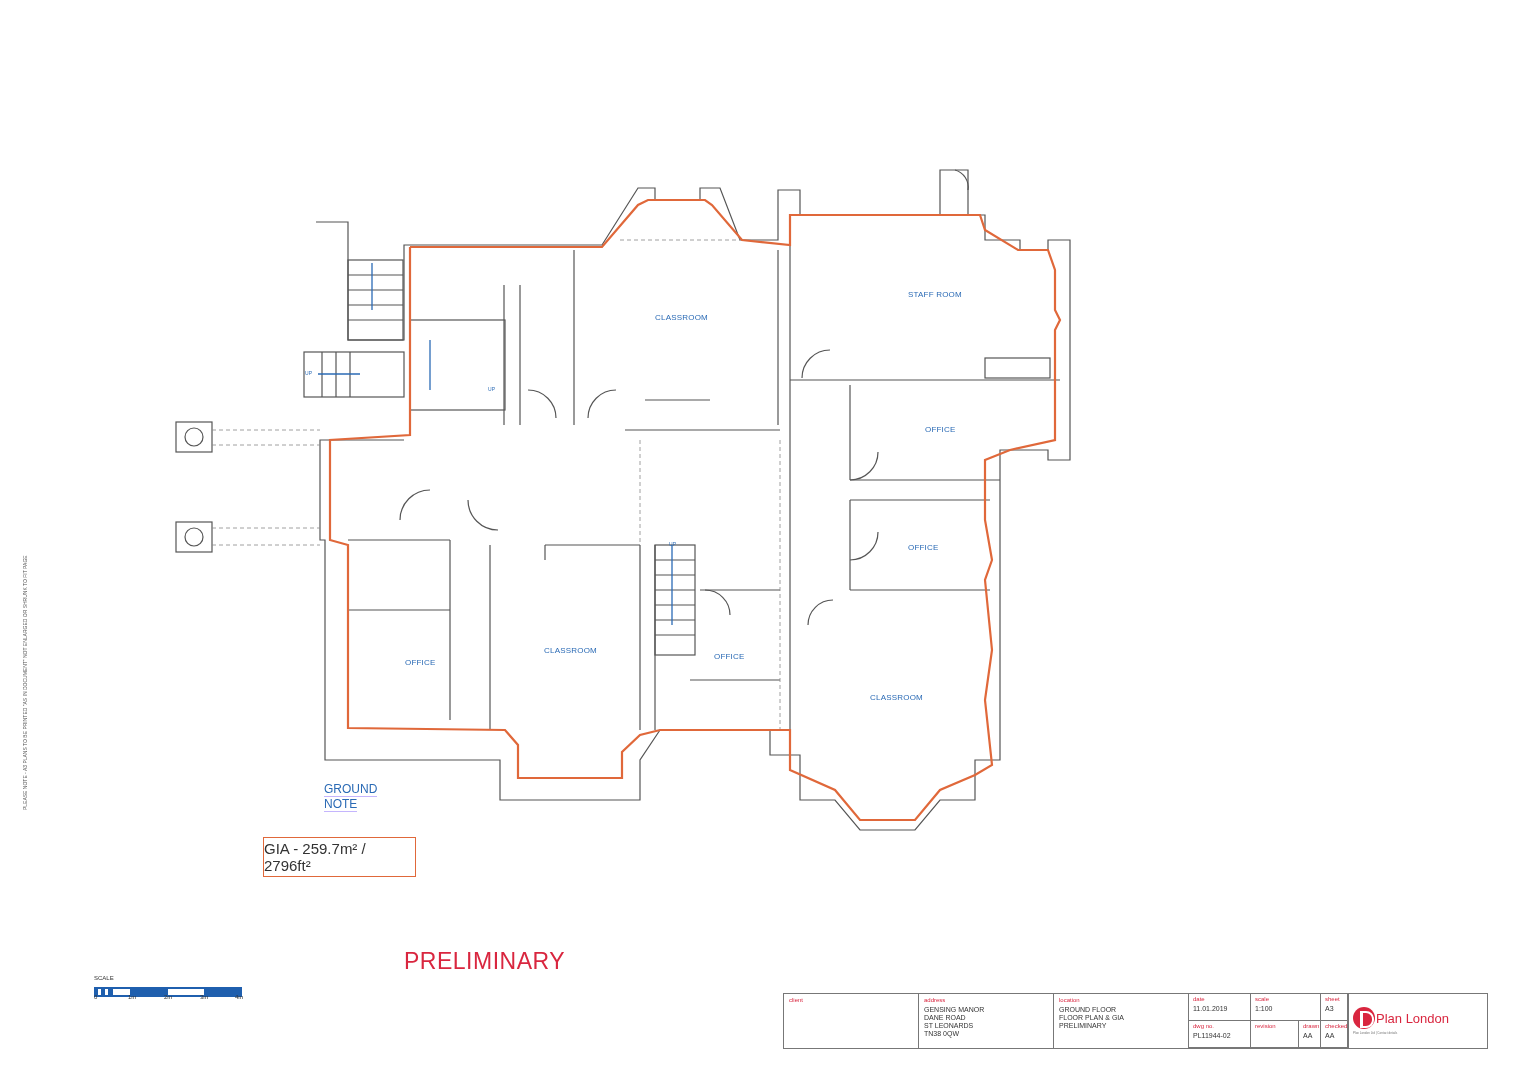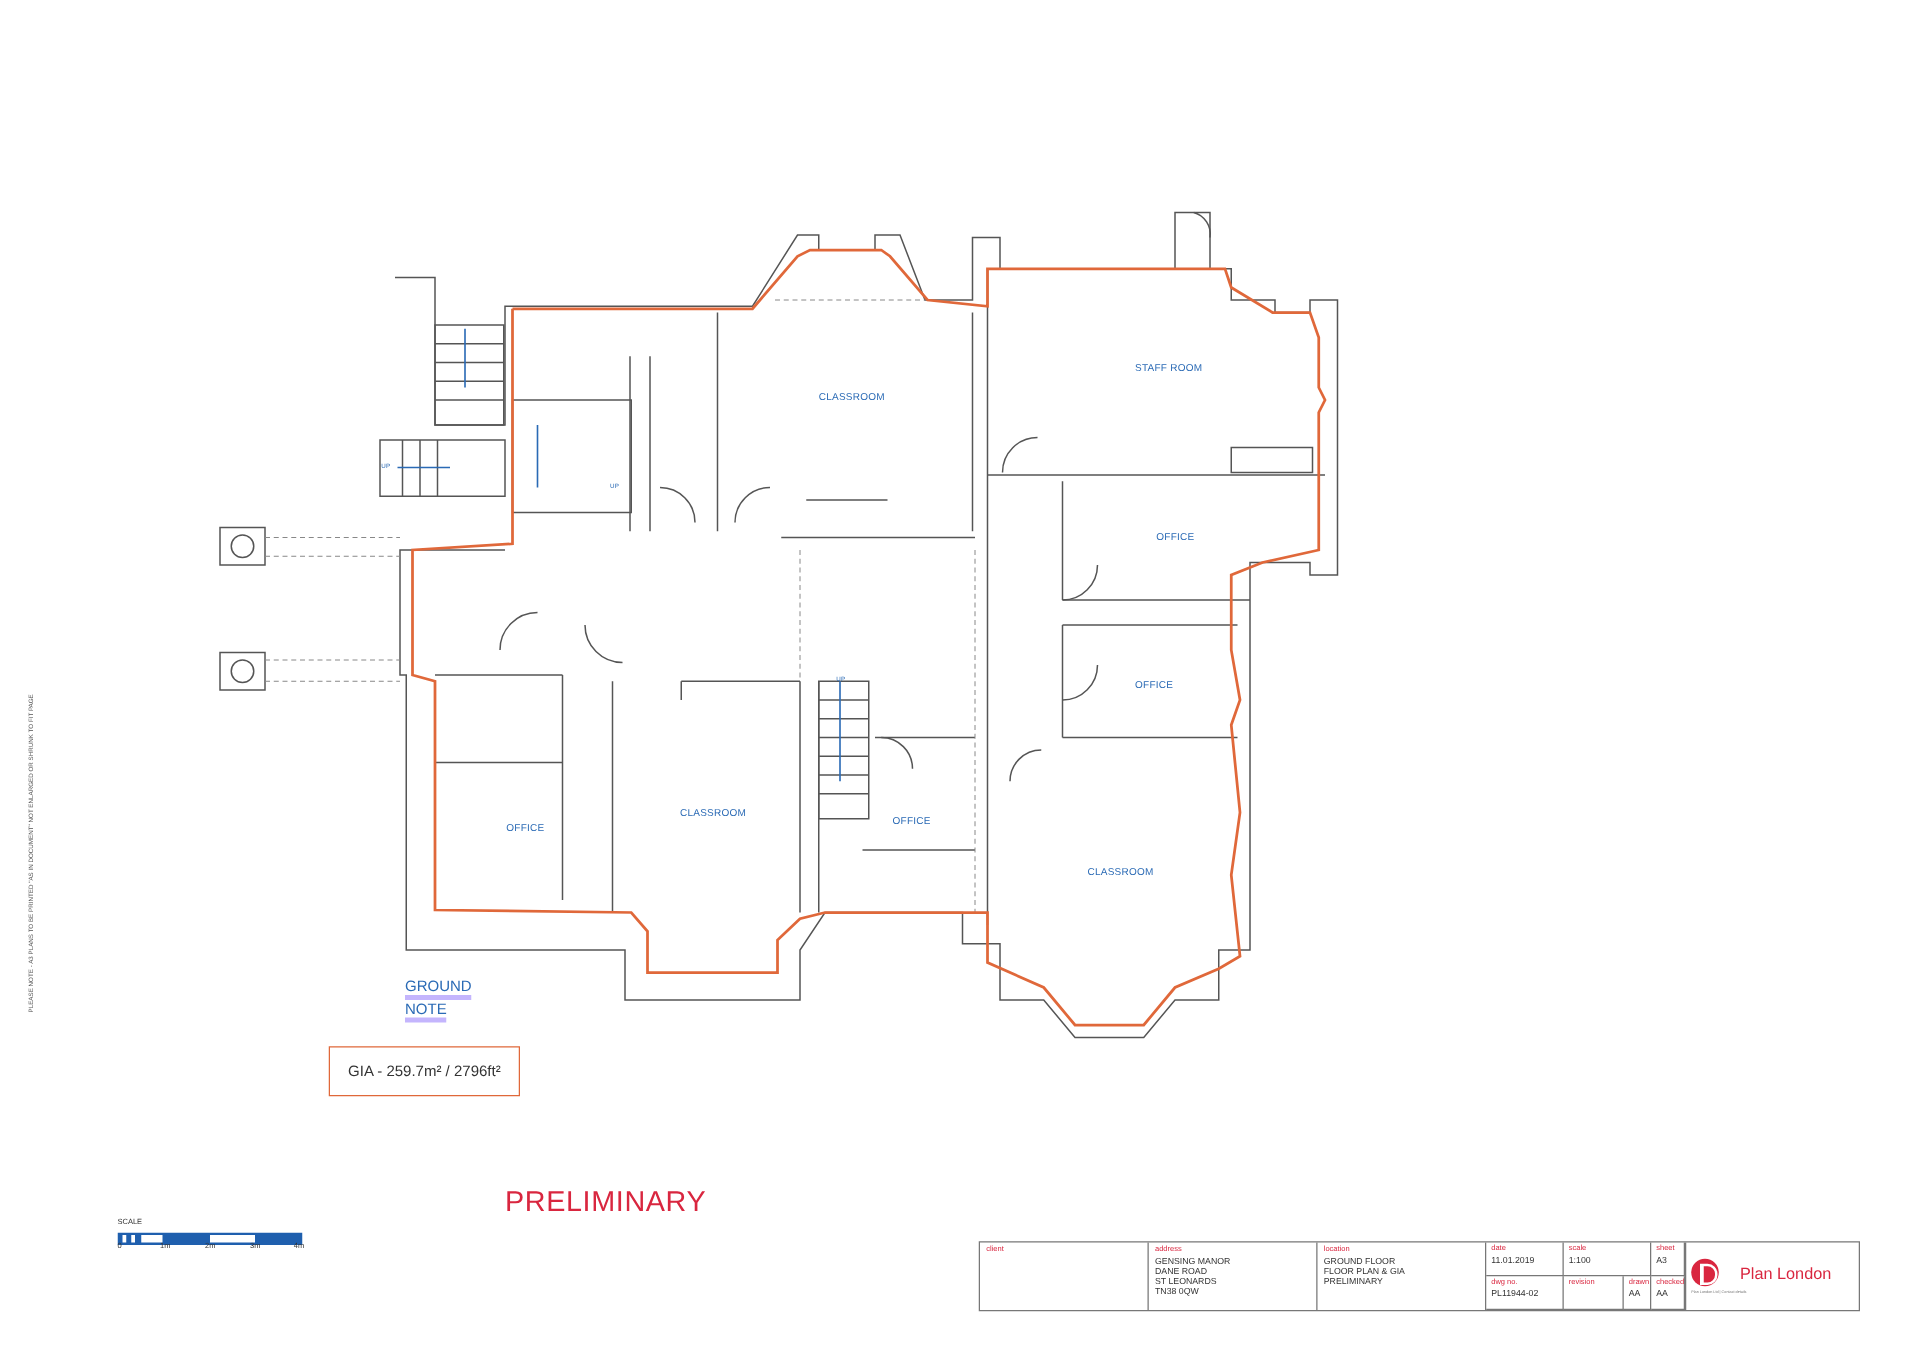--- a/index.html
+++ b/index.html
@@ -1,36 +1,36 @@
 <!DOCTYPE html>
 <html><head>
 <meta charset="utf-8">
 <style>
   html, body { margin:0; padding:0; background:#ffffff; }
   body { width:1528px; height:1080px; position:relative; overflow:hidden; font-family:"Liberation Sans", sans-serif; }
   svg.plan { position:absolute; left:0; top:0; }
   .room-label { position:absolute; font-size:8px; color:#2a6ab5; font-family:"Liberation Sans", sans-serif; letter-spacing:0.2px; }
   .side-note { position:absolute; left:22px; top:810px; transform-origin:0 0; transform:rotate(-90deg); font-size:5px; color:#555; white-space:nowrap; width:260px; }
   .floor-title { position:absolute; left:324px; top:782px; font-size:12px; line-height:14px; color:#2a6ab5; }
-  .floor-title span { display:block; border-bottom:4px solid #c4b5fd; width:fit-content;text-align:right; }
-  .gia-box { position:absolute; left:263px; top:837px; width:151px; height:38px; border:1.5px solid #e0683a; display:flex; align-items:center; justify-content:center; font-size:12px; color:#333; }
+  .floor-title span { display:block; border-bottom:1px solid #c4b5fd; width:fit-content;text-align:right; }
+  .gia-box { position:absolute; left:263px; top:837px; width:151px; height:38px; border:1.5px solid #e0683a; display:flex; align-items:center; justify-content:center; font-size:15px; color:#333; }
   .prelim { position:absolute; left:404px; top:948px; font-size:23px; color:#d9263f; letter-spacing:0.5px; }
   .scale { position:absolute; left:94px; top:975px; }
   .scale-title { font-size:6px; color:#333; }
   .scale-bar { position:relative; width:148px; height:10px; margin-top:2px; }
   .scale-labels { position:relative; height:8px; font-size:6px; color:#333; }
   .scale-labels span { position:absolute; top:1px; }
   .tb { position:absolute; left:783px; top:993px; width:703px; height:54px; border:1px solid #777; display:flex; font-size:7px; color:#333; }
   .tb .cell { border-right:1px solid #777; position:relative; padding:3px 5px; box-sizing:border-box; }
   .tb .lbl { color:#d9263f; font-size:6px; display:block; margin-bottom:3px; }
   .tb .val { display:block; line-height:8px; }
   .grid4 { display:grid; grid-template-columns:62px 48px 22px 27px; grid-template-rows:27px 27px; border-right:1px solid #777; }
   .grid4 .g { border-right:1px solid #777; border-bottom:1px solid #777; padding:2px 4px; box-sizing:border-box; }
   .logo { flex:1; display:flex; flex-direction:column; justify-content:center; padding:2px 4px; }
-  .logo-row { display:flex; align-items:center; gap:17px; }
+  .logo-row { display:flex; align-items:center; gap:1px; }
   .logo-mark { width:22px; height:22px; border-radius:50%; background:#d9263f; position:relative; }
   .logo-mark::after { content:""; position:absolute; left:7px; top:4px; width:9px; height:13px; border:2px solid #fff; border-radius:0 8px 8px 0; border-left:3px solid #fff; }
   .logo-text { font-size:13px; color:#d9263f; }
   .logo-small { font-size:3px; color:#777; margin-top:2px; line-height:4px; }
 </style>
 </head>
 <body>
 
 <svg class="plan" width="1528" height="1080" viewBox="0 0 1528 1080">
   <g fill="none" stroke="#555" stroke-width="1.2">

